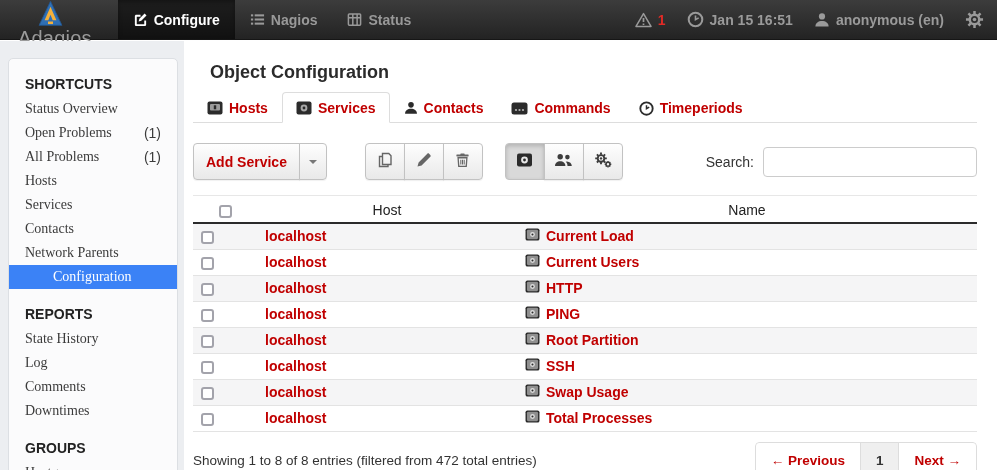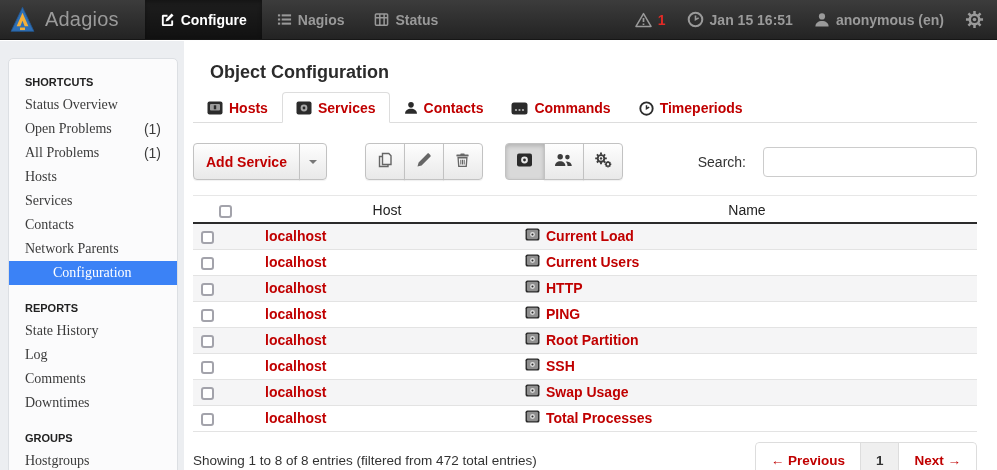--- a/index.html
+++ b/index.html
@@ -2,37 +2,37 @@
 <html><head>
 <meta charset="utf-8">
 <style>
   * { margin:0; padding:0; box-sizing:border-box; }
   html,body { width:997px; height:470px; overflow:hidden; background:#fff;
     font-family:"Liberation Sans", sans-serif; font-size:13px; color:#333; }
 
   
   .navbar { height:40px; background:linear-gradient(#3c3c3c,#232323); border-bottom:1px solid #161616;
     display:flex; align-items:stretch; color:#999; }
-  .brand-wrap { display:flex; align-items:center; padding:0 10px 0 9px; }
+  .brand-wrap { display:flex; align-items:center; padding:0 10px 0 9px;flex-direction:column; }
   .brand-text { font-size:20px; color:#9a9a9a; margin-left:9px; letter-spacing:.2px; }
   .nav-menu { display:flex; margin-left:16px; }
   .nav-item { display:flex; align-items:center; gap:6px; padding:0 15px; font-size:14px; font-weight:bold;
     color:#999; cursor:pointer; }
   .nav-item.active { background:rgba(0,0,0,.5); color:#fff; box-shadow:inset 0 2px 4px rgba(0,0,0,.35); }
   .nav-right { margin-left:auto; display:flex; align-items:center; gap:21px; padding-right:13px;
     font-size:14px; font-weight:bold; color:#9a9a9a; }
   .nav-right .grp { display:flex; align-items:center; gap:6px; cursor:pointer; }
   .alert-count { color:#e02b27; }
   .navbar svg { display:block; }
 
   
   .left-rail { position:absolute; top:41px; left:0; width:184px; bottom:0; background:#eceef1; }
   .side-panel { position:absolute; top:17px; left:8px; width:170px; height:600px; background:#fbfbfc;
     border:1px solid #dcdfe3; border-radius:5px; padding:10px 0 12px; }
-  .side-title { font-size:11px; font-weight:bold; color:#222; padding:7px 16px 5px; }
+  .side-title { font-size:14px; font-weight:bold; color:#222; padding:7px 16px 5px; }
   .side-section { margin-bottom:10px; }
   .side-item { display:flex; align-items:center; padding:3px 16px; font-size:14px; color:#3b3b3b;
     cursor:pointer; line-height:18px; }
   .side-item .lbl { flex:1;font-family:Liberation Serif, serif; }
   .side-item .badge { color:#3b3b3b; }
   .side-item.active { background:#3b82f6; color:#fff;padding-left:44px; }
 
   
   .main { margin-left:184px; padding:0 20px 0 9px; }
   .page-title { font-size:18px; font-weight:bold; color:#2b2b2b; margin:22px 0 9px 17px; }
@@ -54,21 +54,21 @@
   .btn-group .btn:first-child { border-radius:4px 0 0 4px; margin-left:0; }
   .btn-group .btn:last-child { border-radius:0 4px 4px 0; }
   .btn.pressed { background:#d9d9d9; box-shadow:inset 0 2px 4px rgba(0,0,0,.18); }
   .add-btn { color:#c00000; font-weight:bold; margin-left:17px; }
   .caret-btn { width:28px; }
   .caret { width:0; height:0; border-left:4px solid transparent; border-right:4px solid transparent;
     border-top:4px solid #777; }
   .grp-icons1 { margin-left:38px; }
   .grp-icons2 { margin-left:22px; }
   .ibtn { width:40px; }
-  .search-wrap { margin-left:auto; display:flex; align-items:center; gap:17px; }
+  .search-wrap { margin-left:auto; display:flex; align-items:center; gap:9px; }
   .search-label { font-size:14px; color:#333; }
   .search-input { width:214px; height:30px; border:1px solid #ccc; border-radius:4px; padding:0 8px;
     font-size:14px; font-family:inherit; color:#333; outline:none; }
 
   
   table.svc { width:100%; border-collapse:collapse; margin-top:15px; font-size:14px; }
   table.svc th { text-align:center; font-weight:normal; color:#222; padding:6px 8px 4px;
     border-top:1px solid #e7e7e7; border-bottom:2px solid #2b2b2b; }
   table.svc td { padding:4px 8px; border-top:1px solid #e3e3e3; height:26px; vertical-align:middle; }
   table.svc tbody tr:last-child td { border-bottom:1px solid #e3e3e3; }

